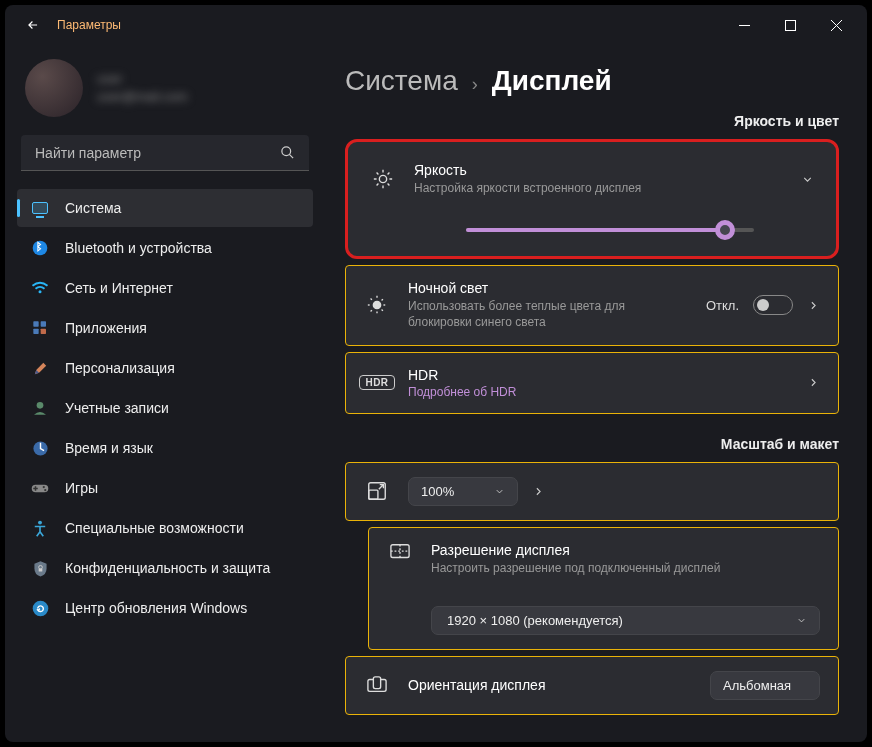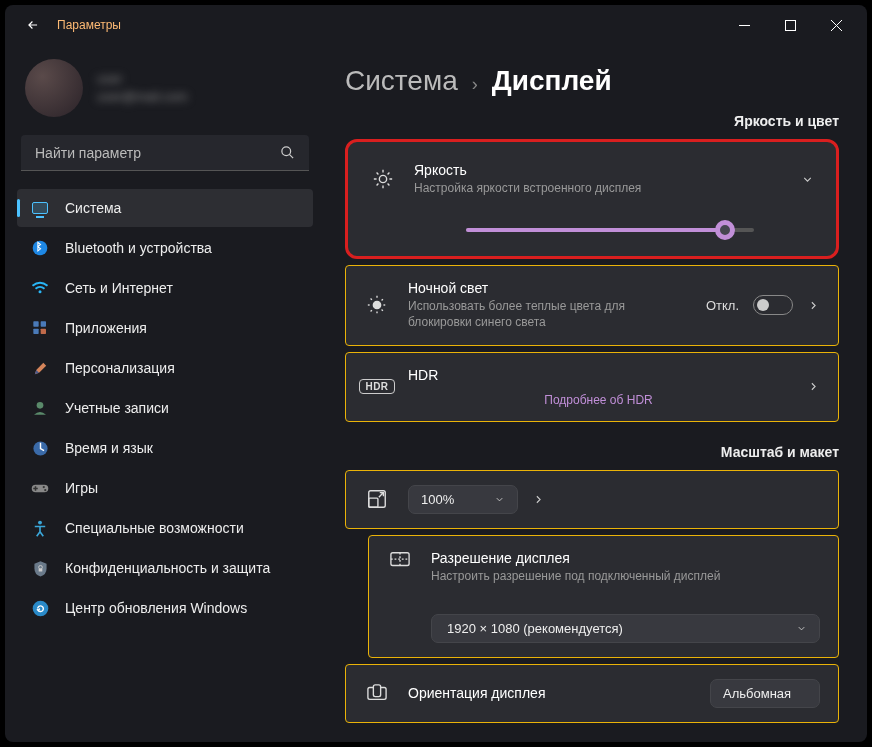--- a/index.html
+++ b/index.html
@@ -28,21 +28,21 @@
 .breadcrumb { display: flex; align-items: baseline; gap: 14px; font-size: 28px; font-weight: 600; margin-bottom: 16px; }
 .bc-parent { color: #bbb; font-weight: 400; }
 .bc-sep { color: #888; font-size: 18px; font-weight: 400; }
 .section-header { font-size: 14px; font-weight: 600; margin: 6px 0 10px 2px; color: #eee; text-align: right; }
 .card { background: #2b2c31; border: 1px solid #eab308; border-radius: 4px; margin-bottom: 6px; padding: 14px 18px; display: flex; align-items: center; gap: 18px; position: relative; }
 .card.highlight { border: 3px solid #d91f1f; border-radius: 12px; padding: 20px 22px 24px 22px; flex-wrap: wrap; }
 .card-icon { width: 26px; display: flex; align-items: center; justify-content: center; color: #ddd; font-size: 18px; flex-shrink: 0; }
 .card-text { flex: 1; min-width: 0; }
 .card-title { font-size: 14px; color: #fff; }
 .card-sub { font-size: 12px; color: #999; margin-top: 2px; line-height: 1.35; }
-.card-link { font-size: 12px; color: #c18fd8; margin-top: 10px; text-align: center; }
+.card-link { font-size: 12px; color: #c18fd8; margin-top: 2px; }
 .card-right { display: flex; align-items: center; gap: 14px; flex-shrink: 0; }
 .chevron { color: #ccc; font-size: 13px; }
 .toggle { width: 40px; height: 20px; border: 1px solid #888; border-radius: 10px; position: relative; background: #2b2c31; }
 .toggle::after { content: ""; position: absolute; left: 3px; top: 3px; width: 12px; height: 12px; border-radius: 50%; background: #ccc; }
 .toggle-label { font-size: 13px; color: #ddd; }
 .slider-wrap { width: 100%; padding-left: 96px; padding-right: 60px; margin-top: 14px; }
 .slider-track { height: 4px; background: #555; border-radius: 2px; position: relative; }
 .slider-fill { position: absolute; left: 0; top: 0; bottom: 0; width: 90%; background: #c18fd8; border-radius: 2px; }
 .slider-thumb { position: absolute; left: 90%; top: 50%; transform: translate(-50%, -50%); width: 20px; height: 20px; border-radius: 50%; background: #454650; border: 5px solid #c18fd8; }
 .dropdown { background: #38393f; border: 1px solid #44454a; border-radius: 7px; padding: 6px 12px; font-size: 13px; color: #eee; display: flex; align-items: center; gap: 32px; min-width: 110px; justify-content: space-between; }

